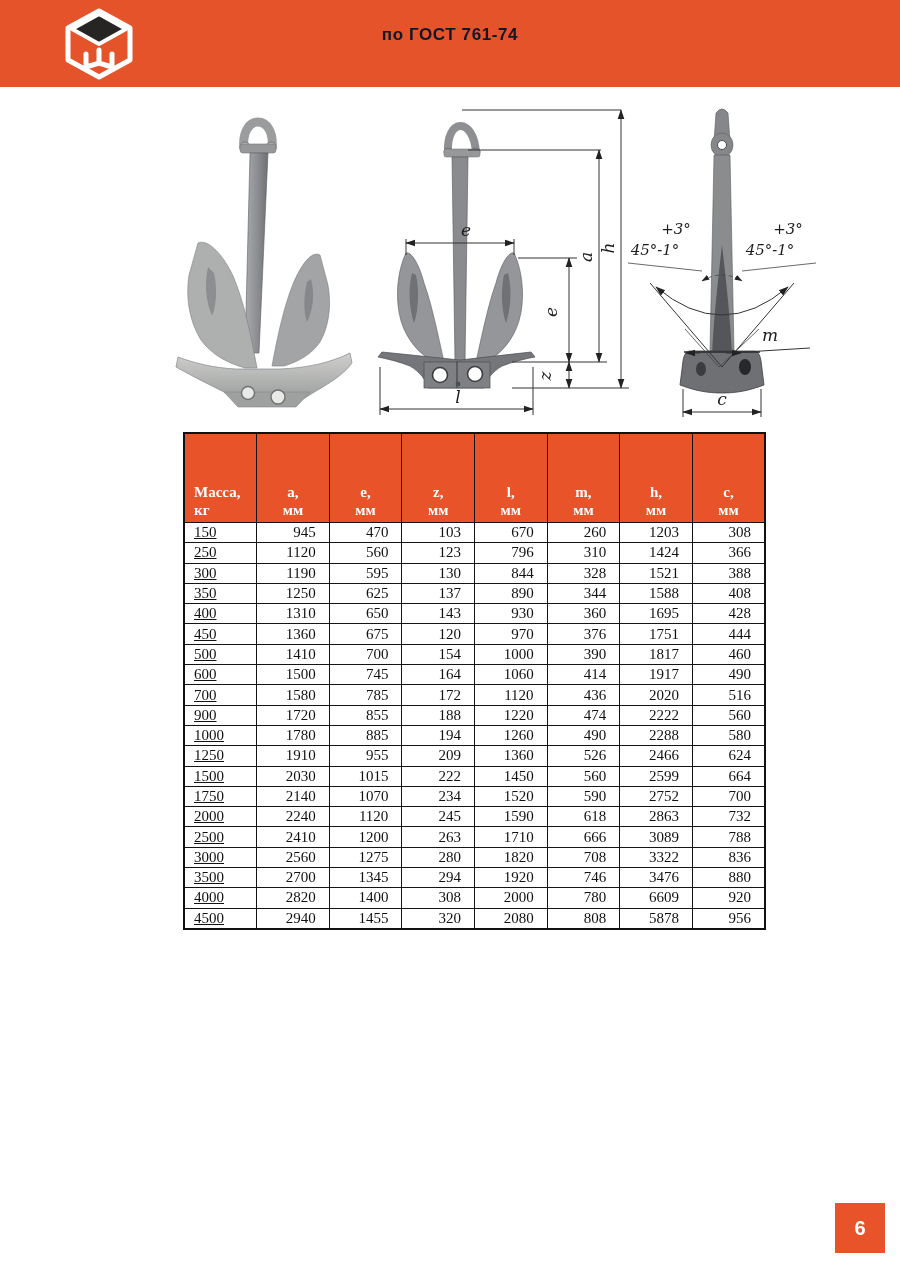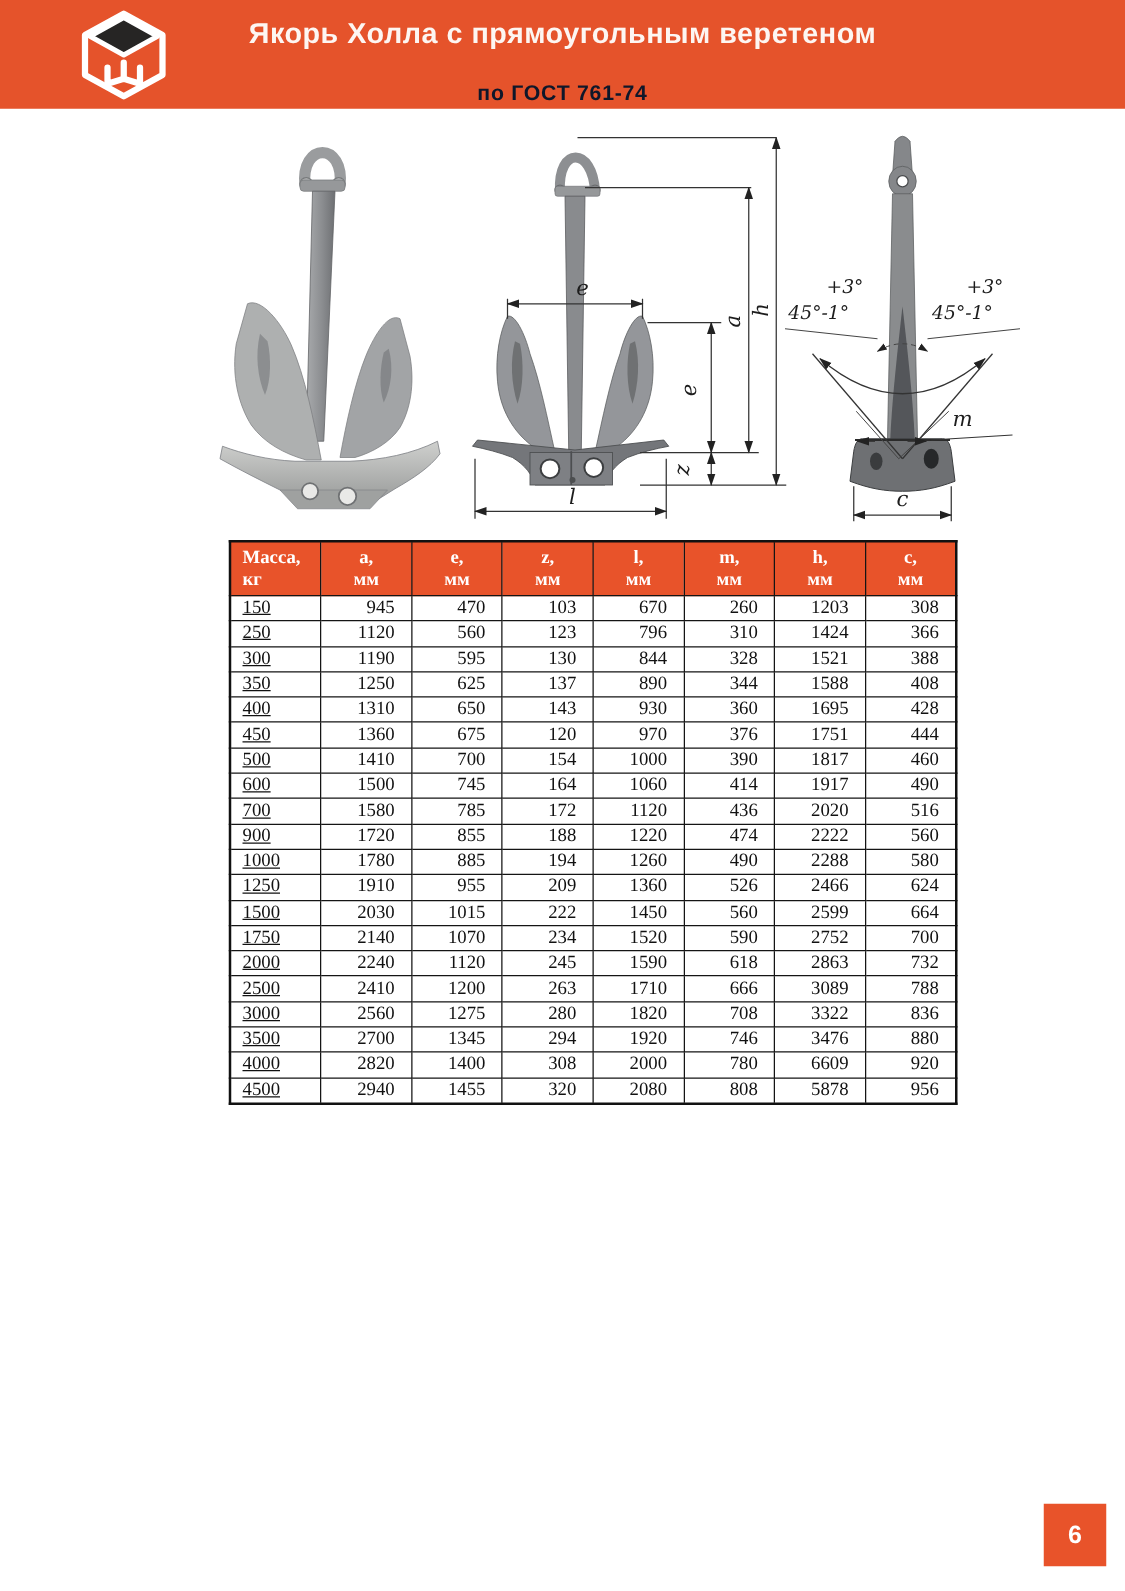--- a/index.html
+++ b/index.html
@@ -30,21 +30,21 @@
   
   .spec-table{
     position:absolute;left:183px;top:432px;width:583px;
     border-collapse:collapse;table-layout:fixed;
     font-family:"Liberation Serif","DejaVu Serif",serif;
   }
   .spec-table th{
     background:#e8532a;color:#fff;font-weight:bold;font-size:15px;
     border:1px solid #141414;padding:2px 0 3px 0;vertical-align:top;
   }
-  .spec-table th .hl{line-height:20px;text-align:center;}
+  .spec-table th .hl{line-height:20px;text-align:center;margin-top:46px;}
   .spec-table th .unit{line-height:17px;text-align:center;}
   .spec-table th.first .hl,.spec-table th.first .unit{text-align:left;padding-left:9px;}
   .spec-table td{
     border:1px solid #141414;font-size:15px;color:#111;height:19.3px;
     text-align:right;padding:0 13px 0 0;line-height:19px;
   }
   .spec-table td.first{text-align:left;padding:0 0 0 9px;text-decoration:underline;}
   .spec-table{border:2px solid #111;}
   
   .page-number-box{
@@ -59,21 +59,20 @@
 <div class="page-header">
   <svg class="logo" viewBox="0 0 78 74">
 
     <path d="M39 4 L70 21 L70 53 L39 70 L8 53 L8 21 Z" fill="none" stroke="#ffffff" stroke-width="5" stroke-linejoin="round"></path>
 
     <path d="M39 7 L66 22 L39 37 L12 22 Z" fill="#262524" stroke="#ffffff" stroke-width="4" stroke-linejoin="round"></path>
 
     <path d="M26 47 L26 60 M39 43 L39 56 M52 47 L52 60 M26 60 L39 56 L52 60" fill="none" stroke="#ffffff" stroke-width="5" stroke-linecap="round"></path>
   </svg>
   <div class="title-wrap">
-    <h1 class="page-title">Якорь Холла с прямоугольным веретеном</h1>
     <div class="page-subtitle">по ГОСТ 761-74</div>
   </div>
 </div>
 
 <svg class="drawings" viewBox="0 0 900 340">
   <defs>
     <marker id="arr" viewBox="0 0 10 10" refX="9.2" refY="5" markerWidth="10" markerHeight="10" orient="auto-start-reverse">
       <path d="M0,1.6 L10,5 L0,8.4 Z" fill="#222"></path>
     </marker>
     <linearGradient id="gShank" x1="0" y1="0" x2="1" y2="0">

